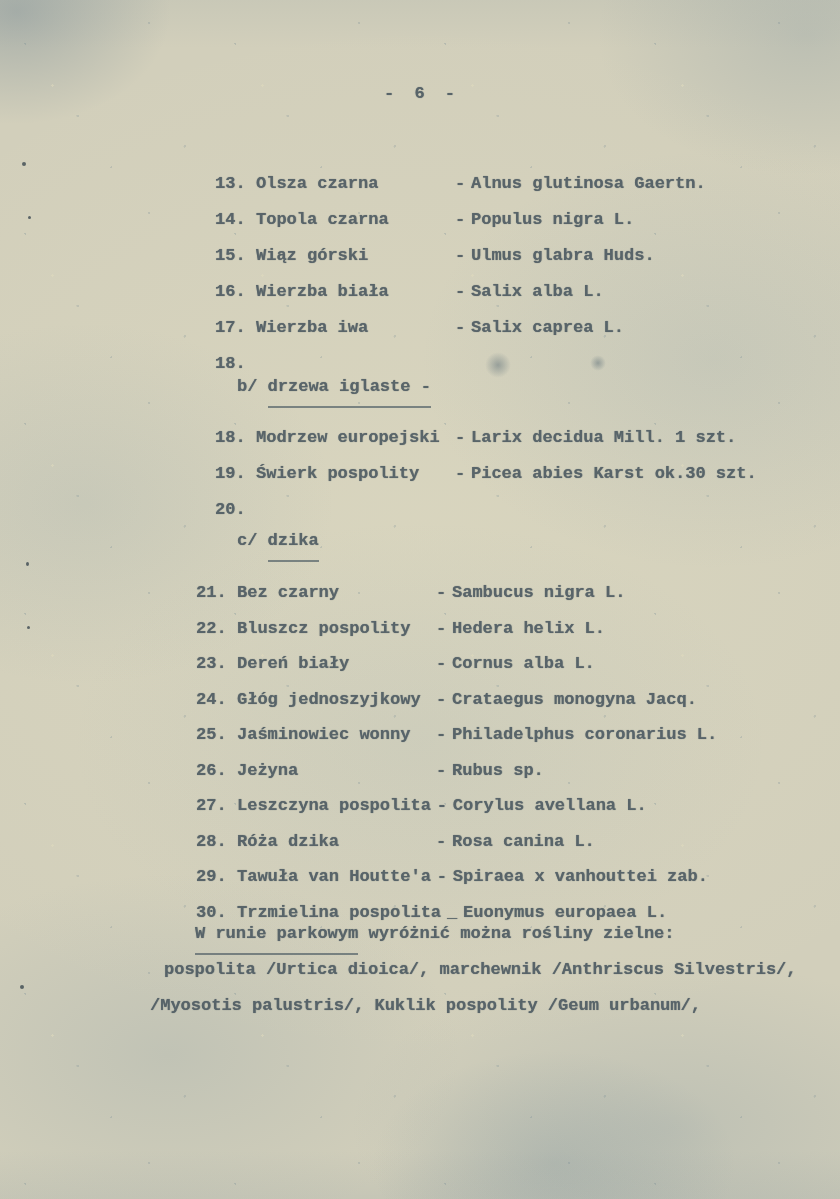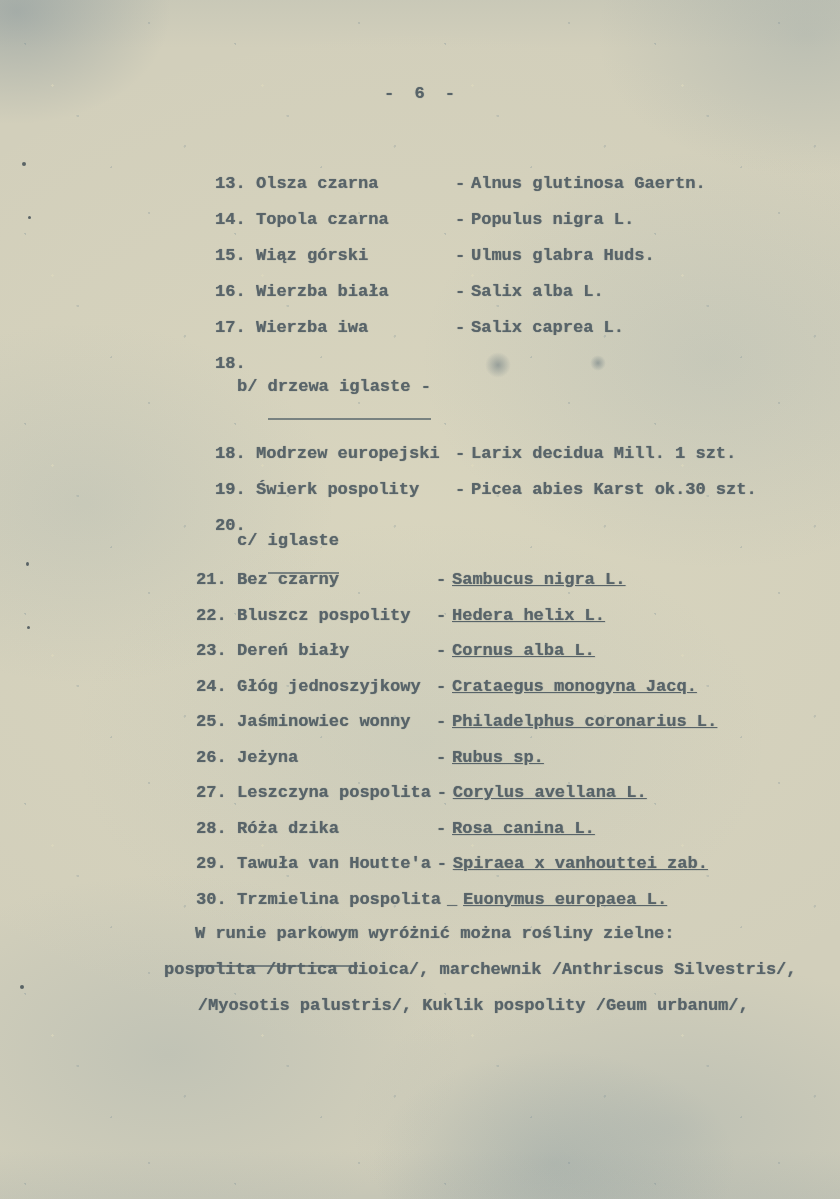--- a/index.html
+++ b/index.html
@@ -46,38 +46,38 @@
     font-weight: 700;
     opacity: 0.86;
   }
   .page-number {
     position: absolute; left: 384px; top: 84px;
     font-size: 17px; letter-spacing: 5px; white-space: pre;
   }
   .rows { position: absolute; left: 196px; white-space: pre; }
   #list-deciduous { top: 166px; }
   #list-deciduous .row, #list-coniferous .row { line-height: 36px; margin-left: 19px; }
-  #list-coniferous { top: 436px; }
-  #list-shrubs { top: 562px; text-decoration: underline; }
+  #list-coniferous { top: 420px; }
+  #list-shrubs { top: 575px; }
   #list-shrubs .row { line-height: 35.5px; }
   .row { font-size: 17px; }
   .row .num   { display: inline-block; width: 41px; }
   .row .pname { display: inline-block; min-width: 193px; }
   .row .sep   { display: inline-block; min-width: 22px; text-align: center; }
   .heading { position: absolute; left: 237px; font-size: 17px; white-space: pre; }
   #heading-b { top: 377px; }
   #heading-c { top: 531px; }
   .u {
     border-bottom: 2px solid rgba(70,85,95,0.75);
-    padding-bottom: 22px;
+    padding-bottom: 10px;
   }
   .paragraph { position: absolute; left: 164px; top: 916px; font-size: 17px; }
   .pline { line-height: 36px; white-space: pre; }
   .pline.indent-first { padding-left: 31px; }
-  .pline.outdent { margin-left: -14px; text-align: center; }
+  .pline.outdent { margin-left: -14px; }
   .speck {
     position: absolute; border-radius: 50%;
     background: rgba(60,72,80,0.8); pointer-events: none;
   }
   .smudge {
     position: absolute; border-radius: 50%;
     background: radial-gradient(circle, rgba(80,100,112,0.45), rgba(80,100,112,0) 70%);
     pointer-events: none;
   }
 </style>
@@ -88,21 +88,21 @@
   <div class="grain"></div>
 
   <div class="page-number ink">- 6 -</div>
 
   <div id="list-deciduous" class="rows ink"><div class="row"><span class="num">13.</span><span class="pname">Olsza czarna</span><span class="sep">-</span><span class="latin">Alnus glutinosa Gaertn.</span></div><div class="row"><span class="num">14.</span><span class="pname">Topola czarna</span><span class="sep">-</span><span class="latin">Populus nigra L.</span></div><div class="row"><span class="num">15.</span><span class="pname">Wiąz górski</span><span class="sep">-</span><span class="latin">Ulmus glabra Huds.</span></div><div class="row"><span class="num">16.</span><span class="pname">Wierzba biała</span><span class="sep">-</span><span class="latin">Salix alba L.</span></div><div class="row"><span class="num">17.</span><span class="pname">Wierzba iwa</span><span class="sep">-</span><span class="latin">Salix caprea L.</span></div><div class="row"><span class="num">18.</span><span class="pname"></span><span class="sep"></span><span class="latin"></span></div></div>
 
   <div id="heading-b" class="heading ink"><span>b/ </span><span class="u">drzewa iglaste -</span></div>
 
   <div id="list-coniferous" class="rows ink"><div class="row"><span class="num">18.</span><span class="pname">Modrzew europejski</span><span class="sep">-</span><span class="latin">Larix decidua Mill. 1 szt.</span></div><div class="row"><span class="num">19.</span><span class="pname">Świerk pospolity</span><span class="sep">-</span><span class="latin">Picea abies Karst ok.30 szt.</span></div><div class="row"><span class="num">20.</span><span class="pname"></span><span class="sep"></span><span class="latin"></span></div></div>
 
-  <div id="heading-c" class="heading ink"><span>c/ </span><span class="u">iglaste</span></div>
+  <div id="heading-c" class="heading ink"><span>c/ </span><span class="u">dzika</span></div>
 
   <div id="list-shrubs" class="rows ink"><div class="row"><span class="num">21.</span><span class="pname">Bez czarny</span><span class="sep">-</span><span class="latin">Sambucus nigra L.</span></div><div class="row"><span class="num">22.</span><span class="pname">Bluszcz pospolity</span><span class="sep">-</span><span class="latin">Hedera helix L.</span></div><div class="row"><span class="num">23.</span><span class="pname">Dereń biały</span><span class="sep">-</span><span class="latin">Cornus alba L.</span></div><div class="row"><span class="num">24.</span><span class="pname">Głóg jednoszyjkowy</span><span class="sep">-</span><span class="latin">Crataegus monogyna Jacq.</span></div><div class="row"><span class="num">25.</span><span class="pname">Jaśminowiec wonny</span><span class="sep">-</span><span class="latin">Philadelphus coronarius L.</span></div><div class="row"><span class="num">26.</span><span class="pname">Jeżyna</span><span class="sep">-</span><span class="latin">Rubus sp.</span></div><div class="row"><span class="num">27.</span><span class="pname">Leszczyna pospolita</span><span class="sep">-</span><span class="latin">Corylus avellana L.</span></div><div class="row"><span class="num">28.</span><span class="pname">Róża dzika</span><span class="sep">-</span><span class="latin">Rosa canina L.</span></div><div class="row"><span class="num">29.</span><span class="pname">Tawuła van Houtte'a</span><span class="sep">-</span><span class="latin">Spiraea x vanhouttei zab.</span></div><div class="row"><span class="num">30.</span><span class="pname">Trzmielina pospolita</span><span class="sep">_</span><span class="latin">Euonymus europaea L.</span></div></div>
 
   <div class="paragraph ink">
     <div class="pline indent-first"><span class="u">W runie parkowym</span><span> wyróżnić można rośliny zielne:</span></div>
     <div class="pline">pospolita /Urtica dioica/, marchewnik /Anthriscus Silvestris/,</div>
     <div class="pline outdent">/Myosotis palustris/, Kuklik pospolity /Geum urbanum/,</div>
   </div>
 
   <div class="speck" style="left:22px; top:162px; width:4px; height:4px;"></div>

